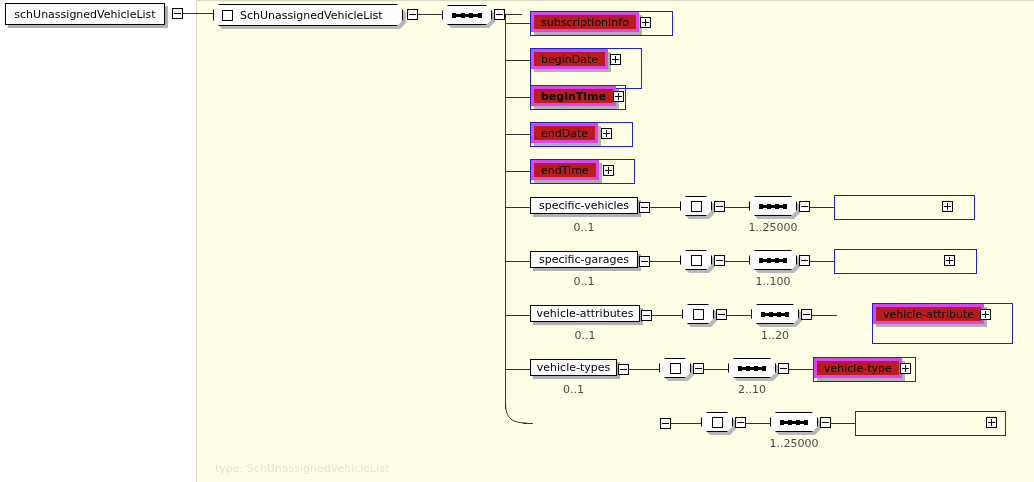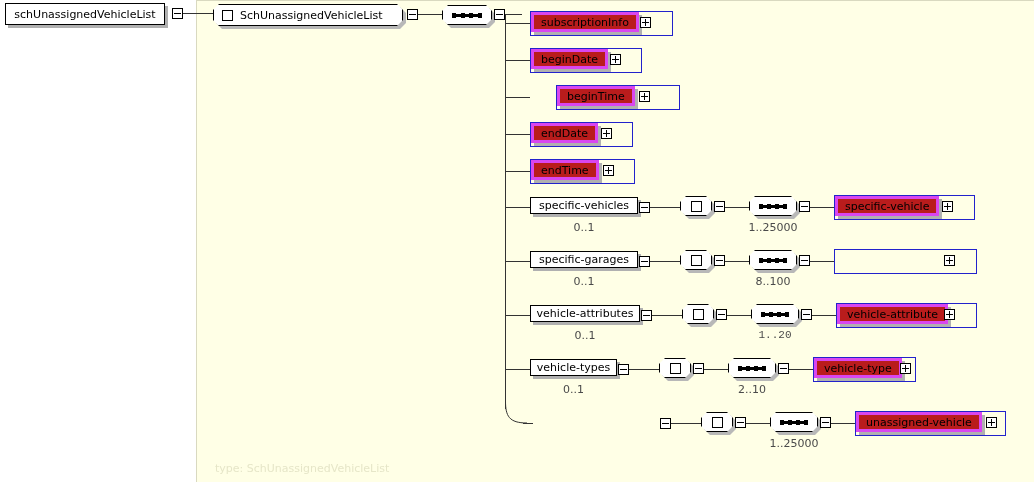--- a/index.html
+++ b/index.html
@@ -231,30 +231,30 @@
   <div class="hline" style="left:505px; top:23px; width:25px;"></div>
   <div class="elem" style="left:530px; top:11px; width:143px; height:25px;">
     <div class="frame"></div>
     <div class="labelbox">
       <span>subscriptionInfo</span>
     </div>
     <div class="toggle plus" style="left:110px; top:6px;"></div>
   </div>
 
   <div class="hline" style="left:505px; top:60px; width:25px;"></div>
-  <div class="elem" style="left:530px; top:48px; width:112px; height:25px;">
+  <div class="elem" style="left:530px; top:48px; width:112px; height:41px;">
     <div class="frame"></div>
     <div class="labelbox">
       <span>beginDate</span>
     </div>
     <div class="toggle plus" style="left:80px; top:6px;"></div>
   </div>
 
   <div class="hline" style="left:505px; top:97px; width:25px;"></div>
-  <div class="elem" style="left:556px; top:85px; width:124px; height:25px;">
+  <div class="elem" style="left:530px; top:85px; width:96px; height:25px;font-weight:bold;">
     <div class="frame"></div>
     <div class="labelbox">
       <span>beginTime</span>
     </div>
     <div class="toggle plus" style="left:83px; top:6px;"></div>
   </div>
 
   <div class="hline" style="left:505px; top:134px; width:25px;"></div>
   <div class="elem" style="left:530px; top:122px; width:103px; height:25px;">
     <div class="frame"></div>
@@ -299,23 +299,20 @@
           <i></i>
           <i></i>
         </div>
       </div>
   </div>
   <div class="card" style="left:745px; top:221px; width:56px;">1..25000</div>
   <div class="toggle" style="left:799px; top:201px;"></div>
   <div class="hline" style="left:810px; top:207px; width:25px;"></div>
   <div class="elem" style="left:834px; top:195px; width:141px; height:25px;">
     <div class="frame"></div>
-    <div class="labelbox">
-      <span>specific-vehicle</span>
-    </div>
     <div class="toggle plus" style="left:108px; top:6px;"></div>
   </div>
 
   <div class="hline" style="left:505px; top:261px; width:25px;"></div>
   <div class="elem-plain" style="left:530px; top:251px; width:108px;">
     <span>specific-garages</span>
   </div>
   <div class="card" style="left:530px; top:275px; width:108px;">0..1</div>
   <div class="toggle" style="left:639px; top:256px;"></div>
   <div class="hline" style="left:650px; top:261px; width:30px;"></div>
@@ -331,21 +328,21 @@
   <div class="octa" style="left:749px; top:250px; width:48px; height:20px;">
     <div class="seq-dots">
         <div class="seq-bar" style="width:28px;">
           <i></i>
           <i></i>
           <i></i>
           <i></i>
         </div>
       </div>
   </div>
-  <div class="card" style="left:747px; top:275px; width:52px;">8..100</div>
+  <div class="card" style="left:747px; top:275px; width:52px;">1..100</div>
   <div class="toggle" style="left:799px; top:255px;"></div>
   <div class="hline" style="left:810px; top:261px; width:25px;"></div>
   <div class="elem" style="left:834px; top:249px; width:143px; height:25px;">
     <div class="frame"></div>
     <div class="toggle plus" style="left:110px; top:6px;"></div>
   </div>
 
   <div class="hline" style="left:505px; top:315px; width:25px;"></div>
   <div class="elem-plain" style="left:530px; top:305px; width:110px;">
     <span>vehicle-attributes</span>
@@ -365,24 +362,24 @@
   <div class="octa" style="left:751px; top:304px; width:48px; height:20px;">
     <div class="seq-dots">
         <div class="seq-bar" style="width:28px;">
           <i></i>
           <i></i>
           <i></i>
           <i></i>
         </div>
       </div>
   </div>
-  <div class="card" style="left:751px; top:329px; width:48px;font-family:Liberation Mono, monospace;">1..20</div>
+  <div class="card" style="left:751px; top:329px; width:48px;">1..20</div>
   <div class="toggle" style="left:801px; top:309px;"></div>
   <div class="hline" style="left:812px; top:315px; width:25px;"></div>
-  <div class="elem" style="left:836px; top:303px; width:141px; height:25px;text-align:right;">
+  <div class="elem" style="left:872px; top:303px; width:141px; height:41px;text-align:right;">
     <div class="frame"></div>
     <div class="labelbox">
       <span>vehicle-attribute</span>
     </div>
     <div class="toggle plus" style="left:108px; top:6px;"></div>
   </div>
 
   <div class="hline" style="left:505px; top:369px; width:25px;"></div>
   <div class="elem-plain" style="left:530px; top:359px; width:87px;">
     <span>vehicle-types</span>
@@ -440,19 +437,16 @@
           <i></i>
           <i></i>
         </div>
       </div>
   </div>
   <div class="card" style="left:766px; top:437px; width:56px;">1..25000</div>
   <div class="toggle" style="left:820px; top:417px;"></div>
   <div class="hline" style="left:831px; top:423px; width:25px;"></div>
   <div class="elem" style="left:855px; top:411px; width:151px; height:25px;">
     <div class="frame"></div>
-    <div class="labelbox">
-      <span>unassigned-vehicle</span>
-    </div>
     <div class="toggle plus" style="left:131px; top:6px;"></div>
   </div>
 
 </div>
 
 </body></html>

